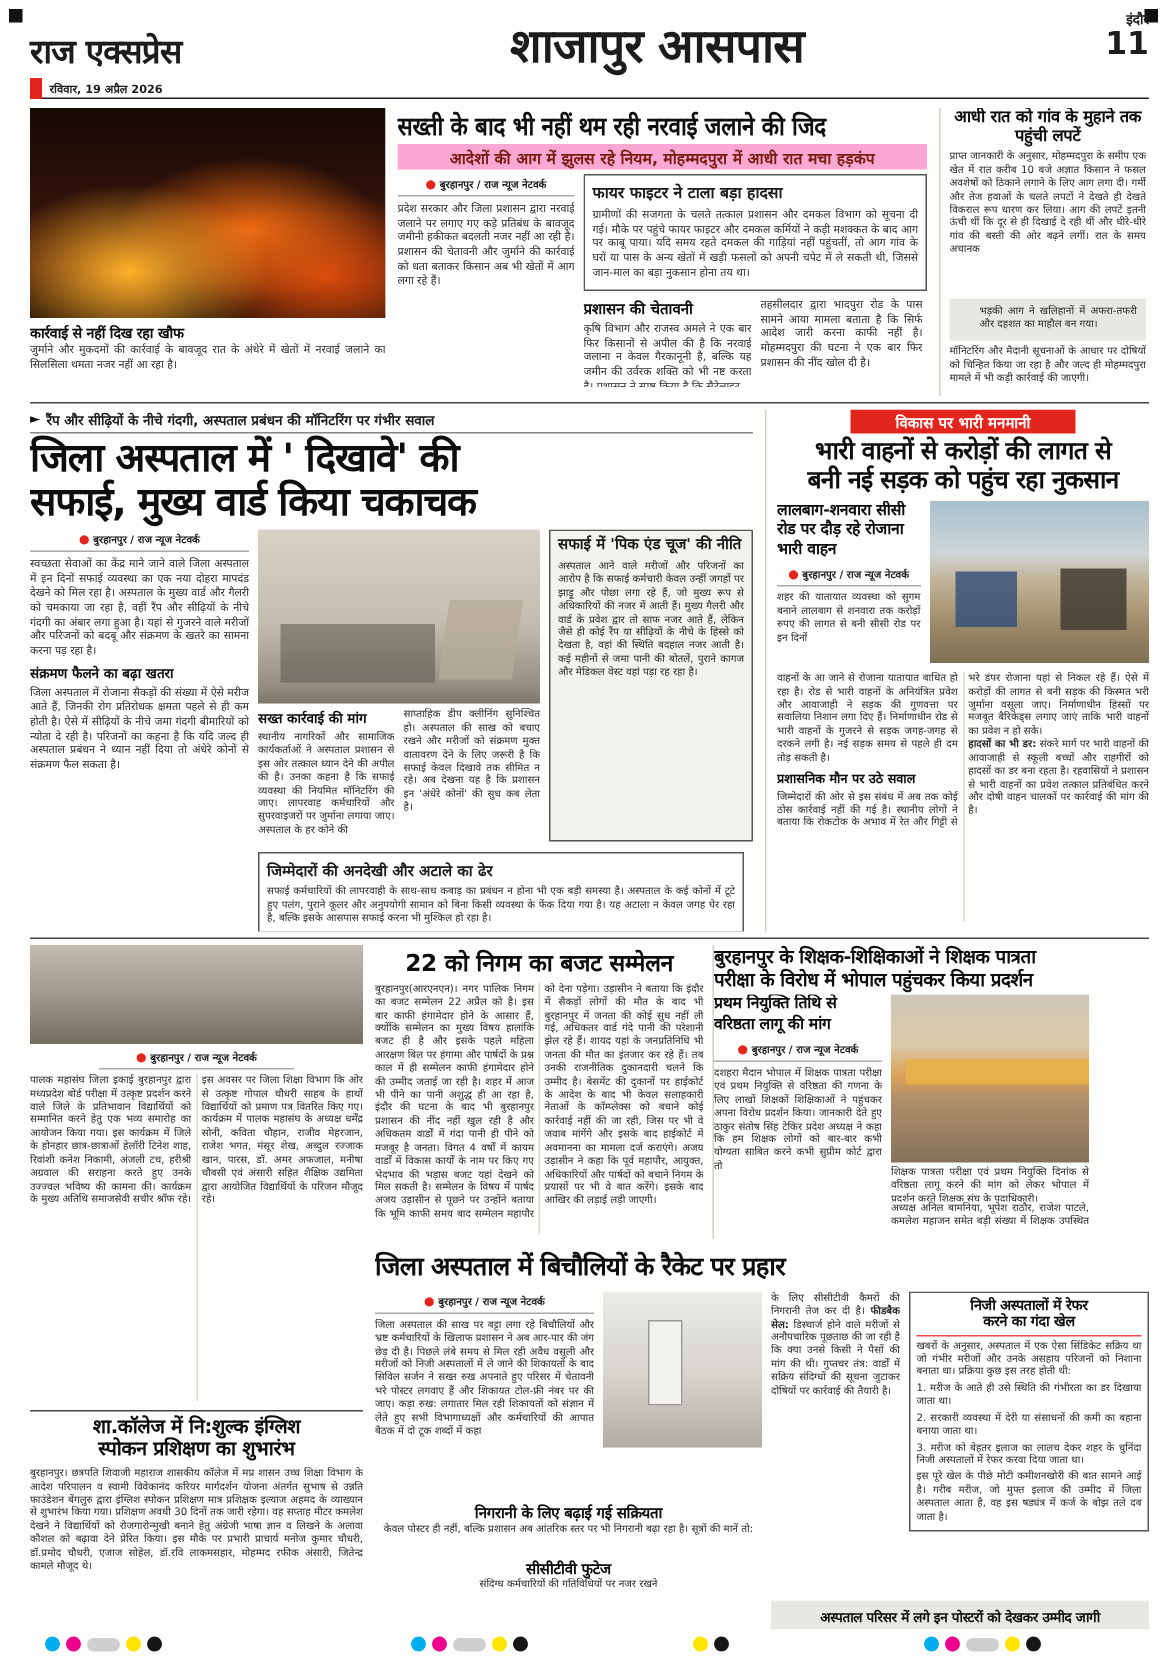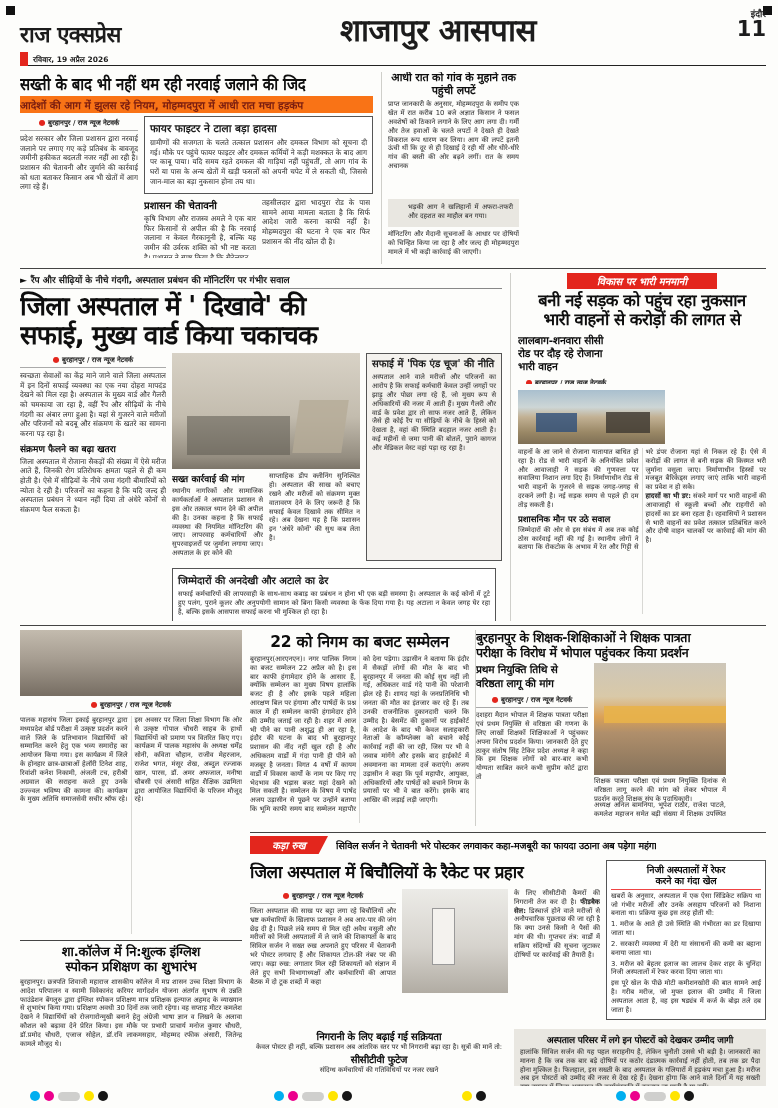--- a/index.html
+++ b/index.html
@@ -53,21 +53,21 @@
   .protest-ph .ban { position:absolute; left:6%; top:38%; width:88%; height:16%; background:#e8b34a; opacity:.9;}
   .poster-ph { background: linear-gradient(180deg,#ecebe7 0%, #d6d3cd 55%, #b1aca3 100%);}
   .poster-ph .pp { position:absolute; left:28%; top:18%; width:22%; height:55%; background:#f4f2ee; border:1px solid #999; }
   
   .byline { font-size:6.8px; font-weight:bold; text-align:center; padding:2px 0 3px; border-bottom:1px solid #aaa; margin-bottom:3px; white-space:nowrap; overflow:hidden;}
   .byline .dot { color:#e3261d; font-size:8px; }
   .subhead-inline { font-size:9px; font-weight:bold; margin:3px 0 2px; color:#0e0e0e;}
   .boxed { border:1px solid #555; padding:4px 5px; background:#fff; }
   .box-title { font-size:10.5px; font-weight:bold; margin-bottom:3px; }
   .graybox { background:#e9e7e1; padding:4px 6px; }
-  .badge { background:#e3261d; color:#fff; font-weight:bold; text-align:center;font-style:italic; }
+  .badge { background:#e3261d; color:#fff; font-weight:bold; text-align:center; }
   .kicker { display:flex; align-items:center; font-size:9px; font-weight:bold; border-bottom:1px solid #888; padding-bottom:2px; margin-bottom:3px;}
   .kicker .arr { color:#111; margin-right:4px; font-size:9px; }
   .scalex { display:inline-block; transform:scaleX(.88); transform-origin:0 50%; white-space:nowrap; width:113%; }
   .rule { border-top:1px solid #444; margin:4px 0; }
   
   .dots-row { position:absolute; left:20px; right:12px; bottom:6px; height:12px; display:flex; align-items:center; }
   .dgroup { display:flex; align-items:center; gap:4px; }
   .dot { width:10px; height:10px; border-radius:50%; }
   .pill { width:22px; height:9px; border-radius:5px; background:#cfcfcd; }
   .c-c{background:#00aeef}.c-m{background:#ec008c}.c-y{background:#ffe400}.c-k{background:#161616}
@@ -93,26 +93,31 @@
         </div>
       </div>
       <div class="mast-bar">
         <div class="date-sq"></div>
         <div class="mast-date">रविवार, 19 अप्रैल 2026</div>
       </div>
     </div>
 
     <div class="row" style="margin-top:6px; height:192px; gap:8px;">
 
+      <div style="width:237px;" class="clip">
+        <div class="photo fire-ph" style="width:237px; height:140px;"></div>
+        <div class="hl" style="font-size:9.5px; margin-top:3px;">कार्रवाई से नहीं दिख रहा खौफ</div>
+        <div class="body-txt clip" style="height:30px;">जुर्माने और मुकदमों की कार्रवाई के बावजूद रात के अंधेरे में खेतों में नरवाई जलाने का सिलसिला थमता नजर नहीं आ रहा है।</div>
+      </div>
 
       <div style="width:353px;" class="clip">
         <div class="hl" style="font-size:17px; height:24px;">
           <span class="scalex">सख्ती के बाद भी नहीं थम रही नरवाई जलाने की जिद</span>
         </div>
-        <div style="background:#f97316; color:#7a1d10; font-weight:bold; font-size:10.5px; padding:2px 0; height:17px; overflow:hidden;">आदेशों की आग में झुलस रहे नियम, मोहम्मदपुरा में आधी रात मचा हड़कंप</div>
+        <div style="background:#f9a8d4; color:#7a1d10; font-weight:bold; font-size:10.5px; text-align:center; padding:2px 0; height:17px; overflow:hidden;">आदेशों की आग में झुलस रहे नियम, मोहम्मदपुरा में आधी रात मचा हड़कंप</div>
         <div class="row" style="gap:6px; margin-top:3px; height:142px;">
           <div style="width:118px;" class="clip">
             <div class="byline"><span class="dot">●</span> <span>बुरहानपुर / राज न्यूज नेटवर्क</span></div>
             <div class="body-txt">प्रदेश सरकार और जिला प्रशासन द्वारा नरवाई जलाने पर लगाए गए कड़े प्रतिबंध के बावजूद जमीनी हकीकत बदलती नजर नहीं आ रही है। प्रशासन की चेतावनी और जुर्माने की कार्रवाई को धता बताकर किसान अब भी खेतों में आग लगा रहे हैं।</div>
           </div>
           <div style="width:229px;" class="clip">
             <div class="boxed clip" style="height:78px;">
               <div class="box-title">फायर फाइटर ने टाला बड़ा हादसा</div>
               <div class="body-txt">ग्रामीणों की सजगता के चलते तत्काल प्रशासन और दमकल विभाग को सूचना दी गई। मौके पर पहुंचे फायर फाइटर और दमकल कर्मियों ने कड़ी मशक्कत के बाद आग पर काबू पाया। यदि समय रहते दमकल की गाड़ियां नहीं पहुंचतीं, तो आग गांव के घरों या पास के अन्य खेतों में खड़ी फसलों को अपनी चपेट में ले सकती थी, जिससे जान-माल का बड़ा नुकसान होना तय था।</div>
             </div>
@@ -181,24 +186,24 @@
         </div>
         <div class="boxed clip" style="margin-left:152px; width:324px; height:54px; margin-top:5px;">
           <div class="box-title" style="font-size:10px;">जिम्मेदारों की अनदेखी और अटाले का ढेर</div>
           <div class="body-sm">सफाई कर्मचारियों की लापरवाही के साथ-साथ कबाड़ का प्रबंधन न होना भी एक बड़ी समस्या है। अस्पताल के कई कोनों में टूटे हुए पलंग, पुराने कूलर और अनुपयोगी सामान को बिना किसी व्यवस्था के फेंक दिया गया है। यह अटाला न केवल जगह घेर रहा है, बल्कि इसके आसपास सफाई करना भी मुश्किल हो रहा है।</div>
         </div>
       </div>
 
       <div style="width:256px; border-left:1px solid #cfcfca; padding-left:7px;" class="clip">
         <div class="badge" style="width:150px; margin:0 auto 3px; font-size:10px; padding:1px 0;">विकास पर भारी मनमानी</div>
         <div class="hl" style="font-size:16.5px; line-height:1.15; text-align:center; letter-spacing:-0.5px;">
+          <div>भारी वाहनों से करोड़ों की लागत से</div>
           <div>बनी नई सड़क को पहुंच रहा नुकसान</div>
-          <div>भारी वाहनों से करोड़ों की लागत से</div>
-        </div>
-        <div class="row" style="gap:6px; margin-top:4px; height:110px;flex-direction:column;">
+        </div>
+        <div class="row" style="gap:6px; margin-top:4px; height:110px;">
           <div style="width:96px;" class="clip">
             <div class="hl" style="font-size:10.5px; line-height:1.25;">लालबाग-शनवारा सीसी रोड पर दौड़ रहे रोजाना भारी वाहन</div>
             <div class="byline" style="margin-top:3px;"><span class="dot">●</span> <span>बुरहानपुर / राज न्यूज नेटवर्क</span></div>
             <div class="body-sm clip" style="height:38px;">शहर की यातायात व्यवस्था को सुगम बनाने लालबाग से शनवारा तक करोड़ों रुपए की लागत से बनी सीसी रोड पर इन दिनों</div>
           </div>
           <div class="photo road-ph" style="width:147px; height:108px;">
             <div class="tr1"></div>
             <div class="tr2"></div>
           </div>
         </div>
@@ -256,24 +261,20 @@
                   <div class="ban"></div>
                 </div>
                 <div class="body-sm clip" style="height:24px; margin-top:2px;">शिक्षक पात्रता परीक्षा एवं प्रथम नियुक्ति दिनांक से वरिष्ठता लागू करने की मांग को लेकर भोपाल में प्रदर्शन करते शिक्षक संघ के पदाधिकारी।</div>
                 <div class="body-sm clip" style="height:18px;">अध्यक्ष अनिल बामनिया, भूपेश राठौर, राजेश पाटले, कमलेश महाजन समेत बड़ी संख्या में शिक्षक उपस्थित रहे।</div>
               </div>
             </div>
           </div>
         </div>
 
         <div style="margin-top:6px; display:grid; grid-template-columns:146px 106px 86px 160px; gap:6px;">
-          <div style="grid-column:1 / span 4; display:flex; align-items:center; border-top:1px solid #444; padding-top:3px;">
-            <div class="badge" style="width:78px; padding:2px 0; font-size:10px; clip-path:polygon(0 0, 100% 0, 88% 100%, 0 100%);">कड़ा रुख</div>
-            <div class="hl" style="font-size:9.5px; margin-left:8px; white-space:nowrap; overflow:hidden;">सिविल सर्जन ने चेतावनी भरे पोस्टकर लगवाकर कहा-मजबूरी का फायदा उठाना अब पड़ेगा महंगा</div>
-          </div>
           <div style="grid-column:1 / span 3;" class="clip">
             <div class="hl" style="font-size:17px; text-align:left; letter-spacing:-0.5px; white-space:nowrap; overflow:hidden;">जिला अस्पताल में बिचौलियों के रैकेट पर प्रहार</div>
           </div>
           <div style="grid-column:4; grid-row:2 / span 2;" class="clip">
             <div class="boxed clip" style="height:160px; padding:3px 4px;">
               <div class="hl" style="font-size:9.5px; text-align:center; line-height:1.2; border-bottom:1px solid #ef4444; padding-bottom:2px; margin-bottom:2px;">
                 <div>निजी अस्पतालों में रेफर</div>
                 <div>करने का गंदा खेल</div>
               </div>
               <div class="body-sm">खबरों के अनुसार, अस्पताल में एक ऐसा सिंडिकेट सक्रिय था जो गंभीर मरीजों और उनके असहाय परिजनों को निशाना बनाता था। प्रक्रिया कुछ इस तरह होती थी:</div>
@@ -296,21 +297,21 @@
             <div class="body-sm clip" style="height:130px;">
               <span>के लिए सीसीटीवी कैमरों की निगरानी तेज कर दी है।</span>
               <b>फीडबैक सेल:</b>
               <span>डिस्चार्ज होने वाले मरीजों से अनौपचारिक पूछताछ की जा रही है कि क्या उनसे किसी ने पैसों की मांग की थी।</span>
               <span>गुप्तचर तंत्र: वार्डों में सक्रिय संदिग्धों की सूचना जुटाकर दोषियों पर कार्रवाई की तैयारी है।</span>
             </div>
           </div>
           <div style="grid-column:1 / span 2;" class="clip">
             <div class="hl" style="font-size:10px; text-align:center;">निगरानी के लिए बढ़ाई गई सक्रियता</div>
             <div class="body-sm" style="text-align:center;">केवल पोस्टर ही नहीं, बल्कि प्रशासन अब आंतरिक स्तर पर भी निगरानी बढ़ा रहा है। सूत्रों की मानें तो:</div>
-            <div class="hl" style="font-size:10px; text-align:center; margin-top:0;">सीसीटीवी फुटेज</div>
+            <div class="hl" style="font-size:10px; text-align:center; margin-top:14px;">सीसीटीवी फुटेज</div>
             <div class="body-sm" style="text-align:center;">संदिग्ध कर्मचारियों की गतिविधियों पर नजर रखने</div>
           </div>
           <div style="grid-column:3 / span 2;" class="clip">
             <div class="graybox clip" style="height:62px;">
               <div class="hl" style="font-size:9px; text-align:center; margin-bottom:2px;">अस्पताल परिसर में लगे इन पोस्टरों को देखकर उम्मीद जागी</div>
               <div class="body-sm">हालांकि सिविल सर्जन की यह पहल सराहनीय है, लेकिन चुनौती उससे भी बड़ी है। जानकारों का मानना है कि जब तक बार बड़े दोषियों पर कठोर दंडात्मक कार्रवाई नहीं होती, तब तक डर पैदा होना मुश्किल है। फिलहाल, इस सख्ती के बाद अस्पताल के गलियारों में हड़कंप मचा हुआ है। मरीज अब इन पोस्टरों को उम्मीद की नजर से देख रहे हैं। देखना होगा कि आने वाले दिनों में यह सख्ती क्या वास्तव में जिला अस्पताल की कार्यसंस्कृति में बदलाव ला पाती है या नहीं।</div>
             </div>
           </div>
         </div>
       </div>

